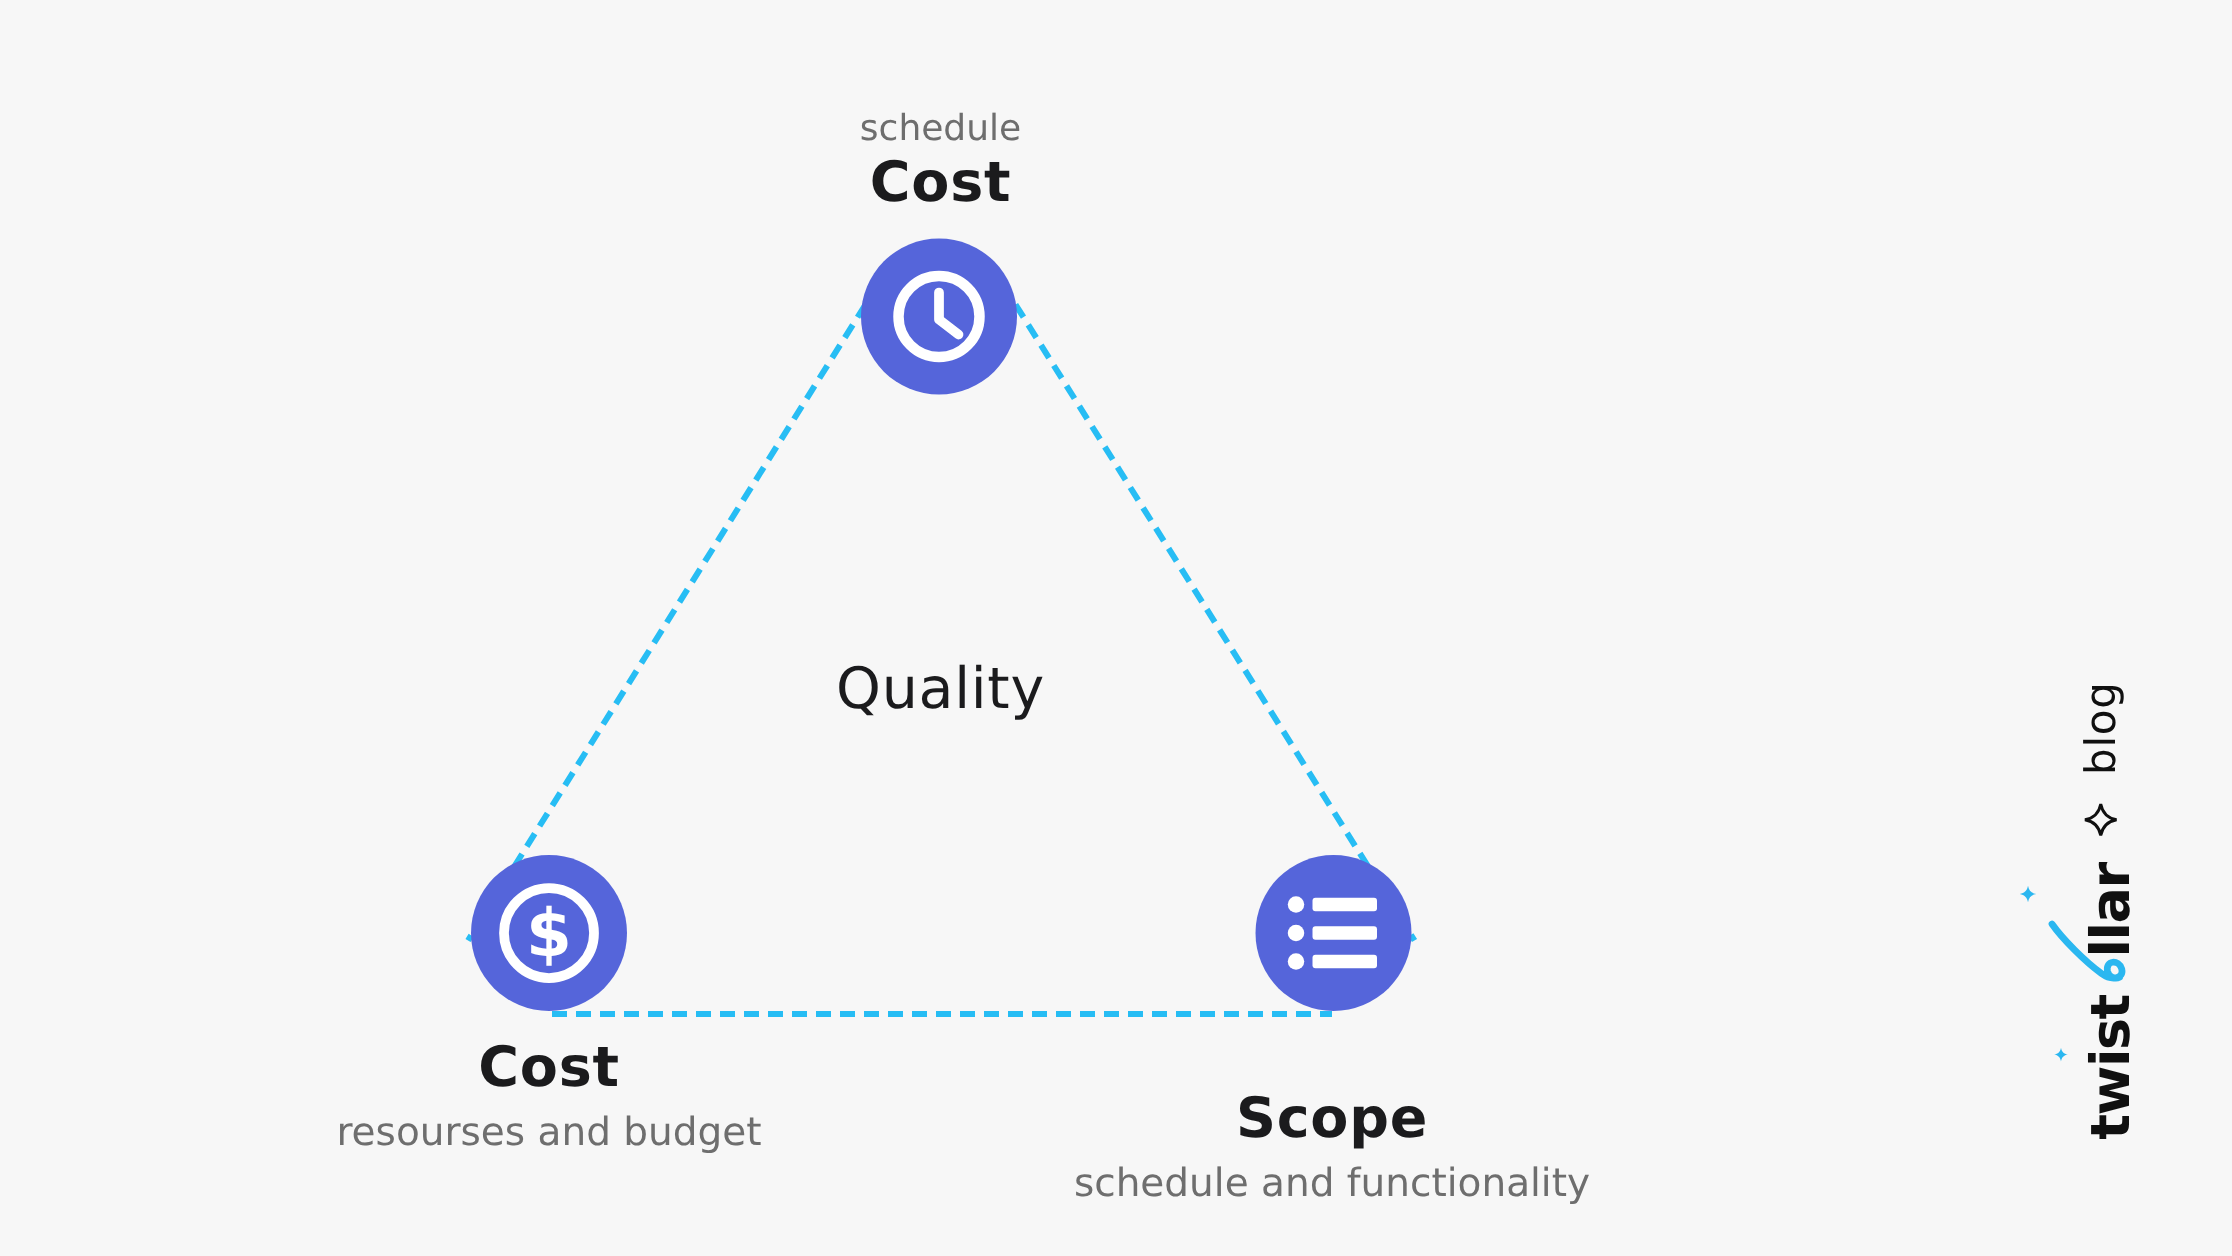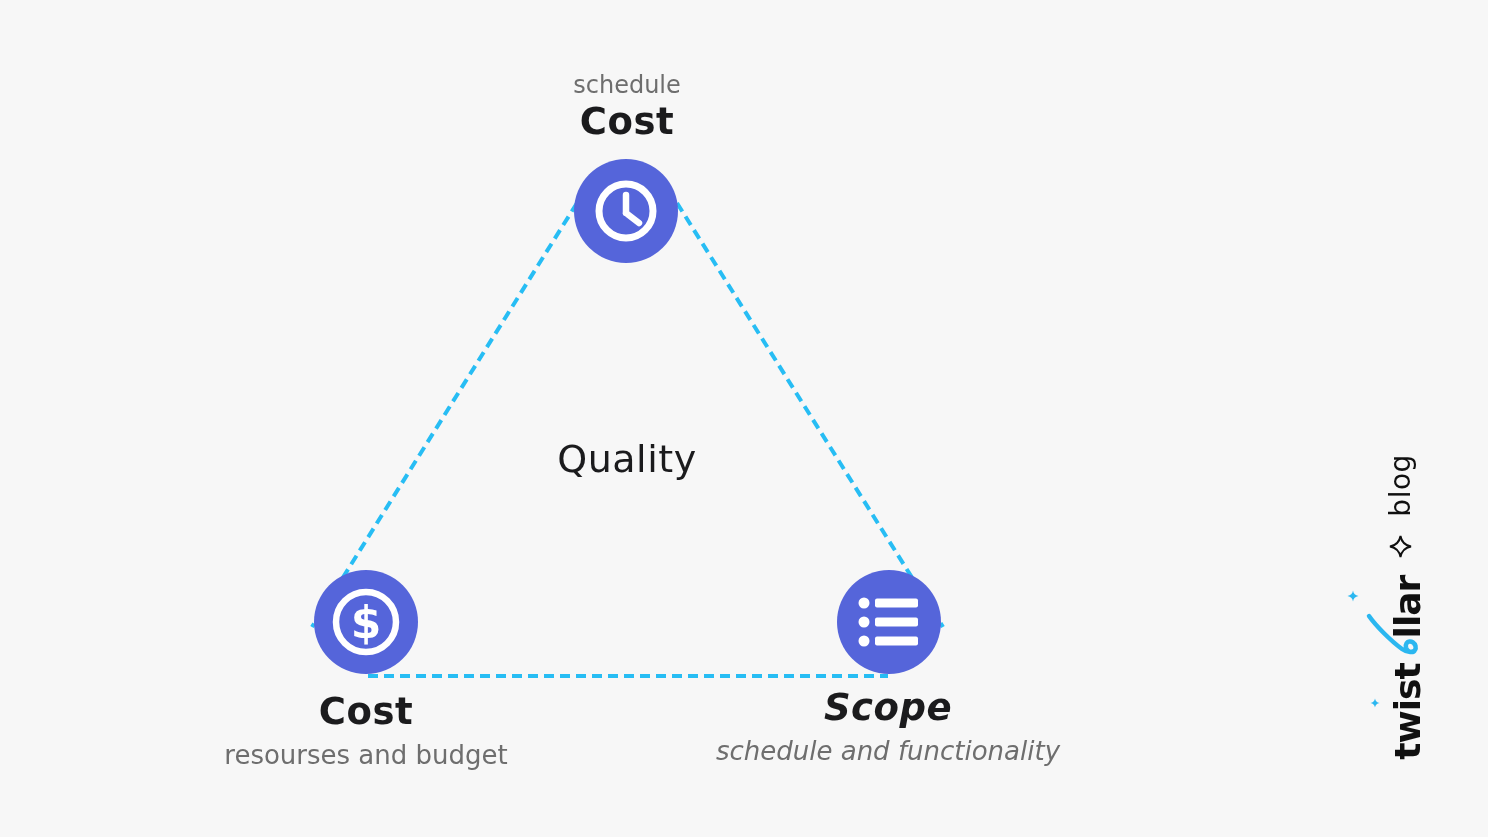--- a/index.html
+++ b/index.html
@@ -102,21 +102,21 @@
   <div class="node-circle" style="left:837px;top:570px;">
     <svg width="80" height="80" viewBox="-40 -40 80 80">
       <circle class="icon-fill" cx="-25" cy="-19" r="5.5"></circle>
       <rect class="icon-fill" x="-14" y="-23.5" width="43" height="9" rx="2"></rect>
       <circle class="icon-fill" cx="-25" cy="0" r="5.5"></circle>
       <rect class="icon-fill" x="-14" y="-4.5" width="43" height="9" rx="2"></rect>
       <circle class="icon-fill" cx="-25" cy="19" r="5.5"></circle>
       <rect class="icon-fill" x="-14" y="14.5" width="43" height="9" rx="2"></rect>
     </svg>
   </div>
-  <div class="label-block" style="left:688px;top:686px;font-style:italic;">
+  <div class="label-block" style="left:688px;top:724px;">
     <div class="node-title">Scope</div>
     <div class="node-sub">schedule and functionality</div>
   </div>
 
   <div class="logo">
     <div class="brand">
       <span>twist</span>
       <svg class="brand-e-svg" width="24" height="54" viewBox="0 0 24 54">
         <path class="brand-e-path" d="M46 3 C36 10 21 25 13 36 C8 43 9.5 51 16 49.5 C22.5 47.5 22 38.5 14.5 40 C10.5 41 9 45 10.5 48"></path>
       </svg>

